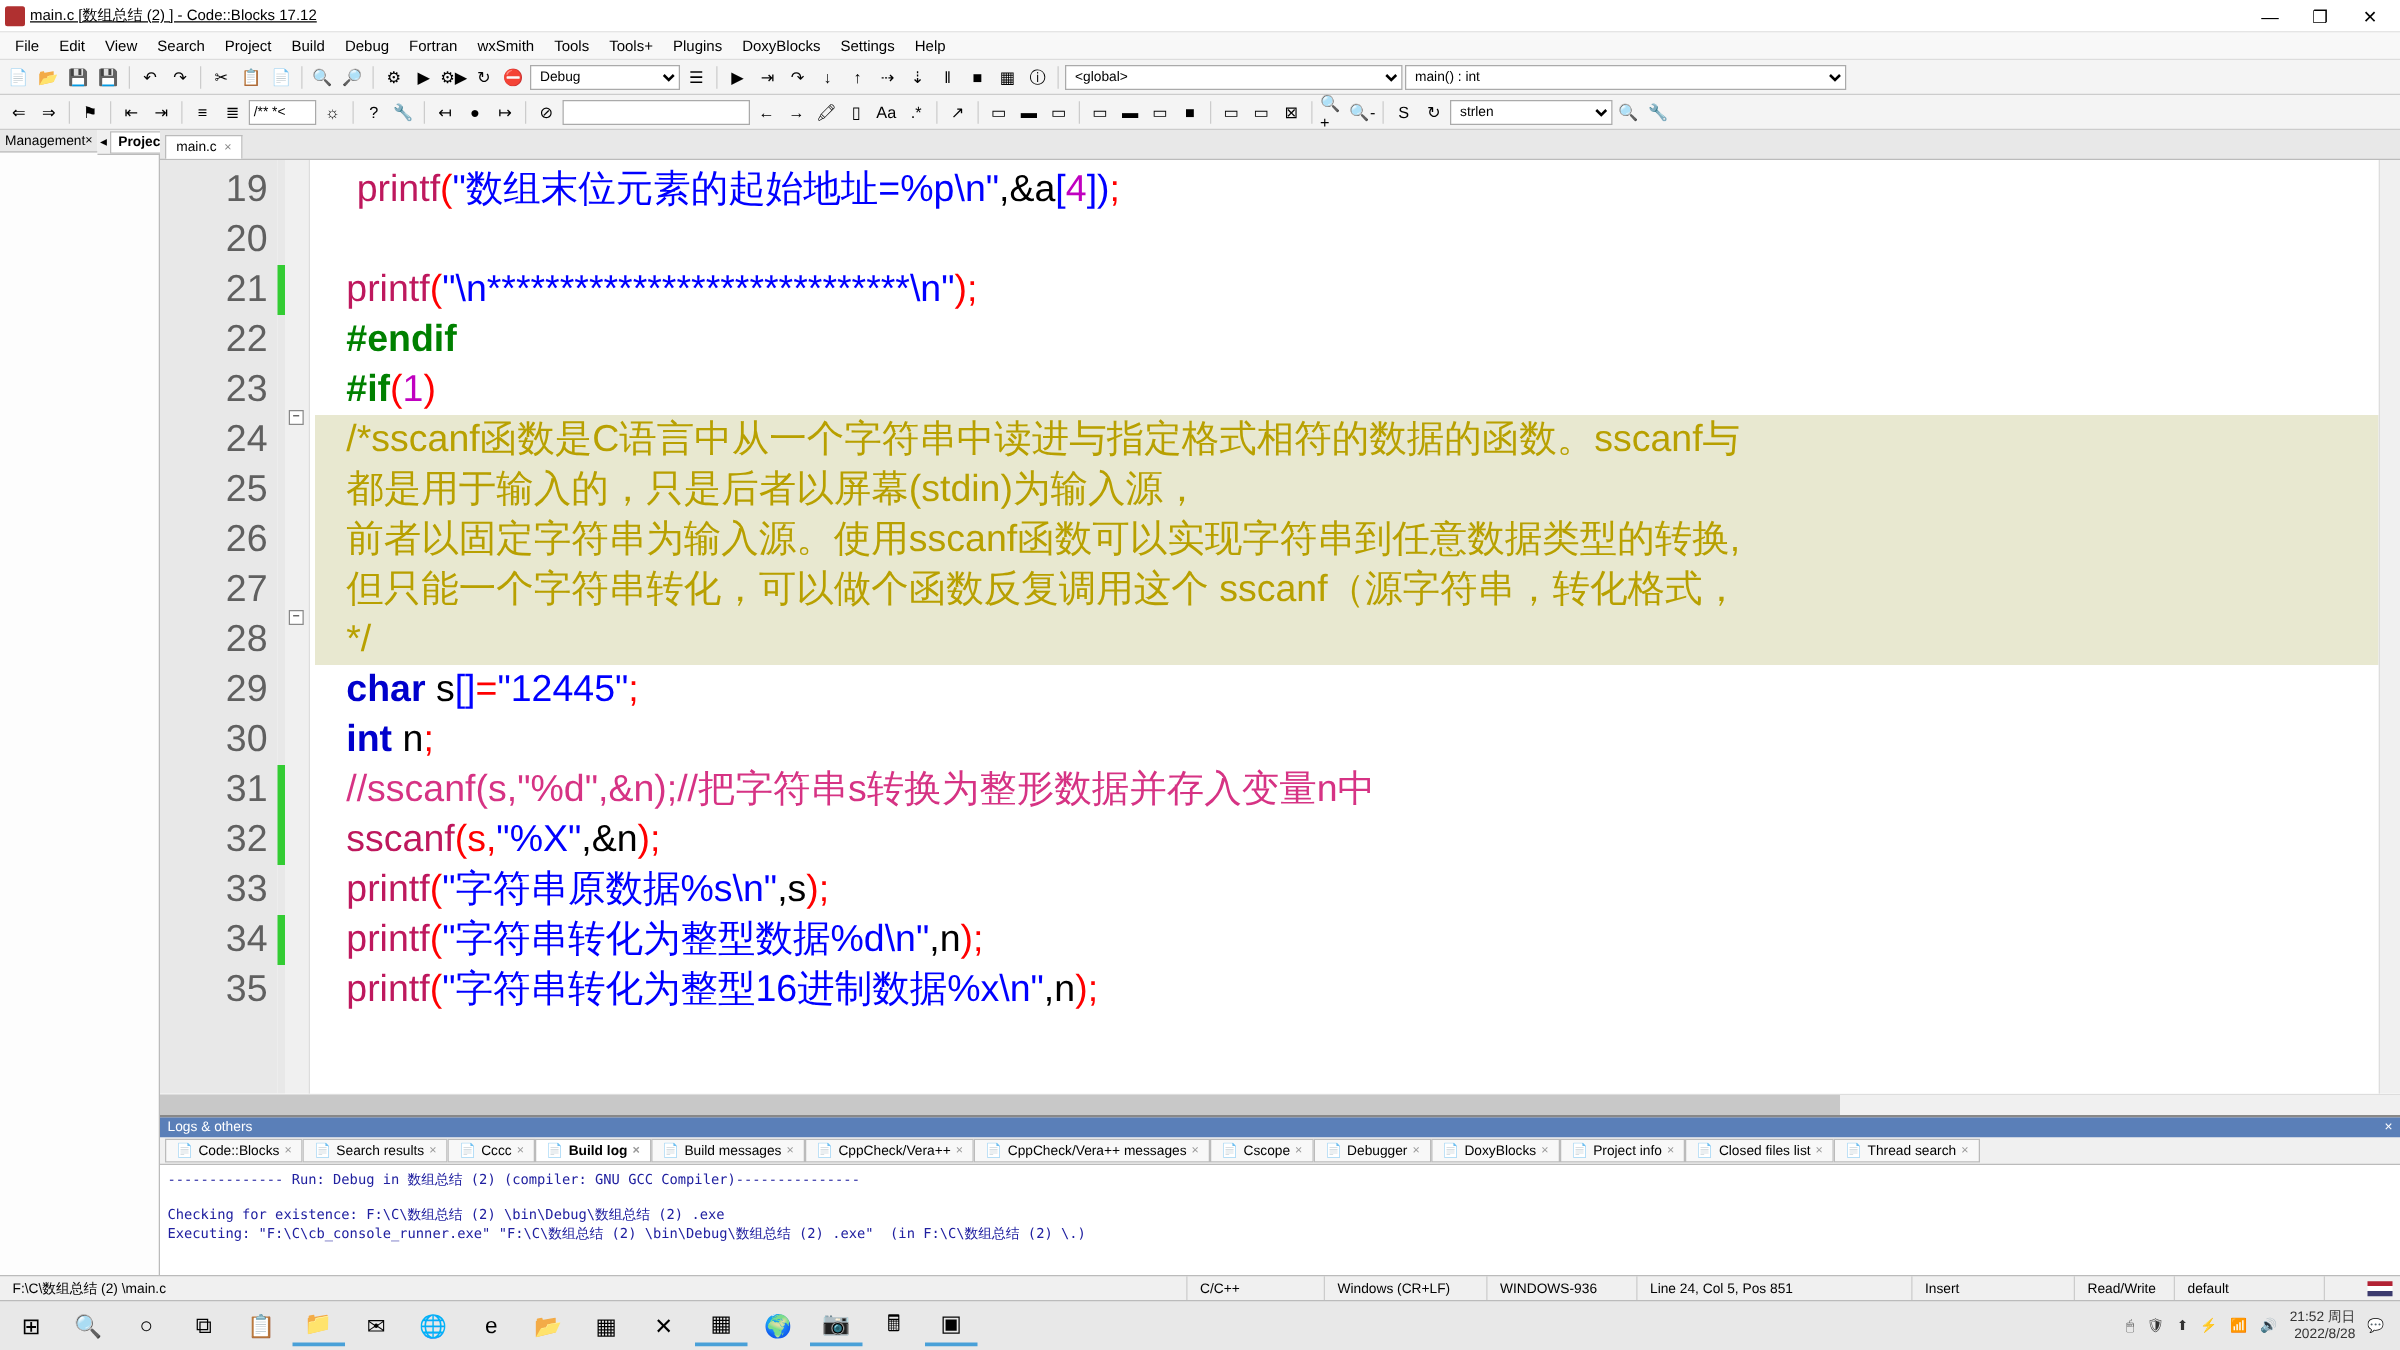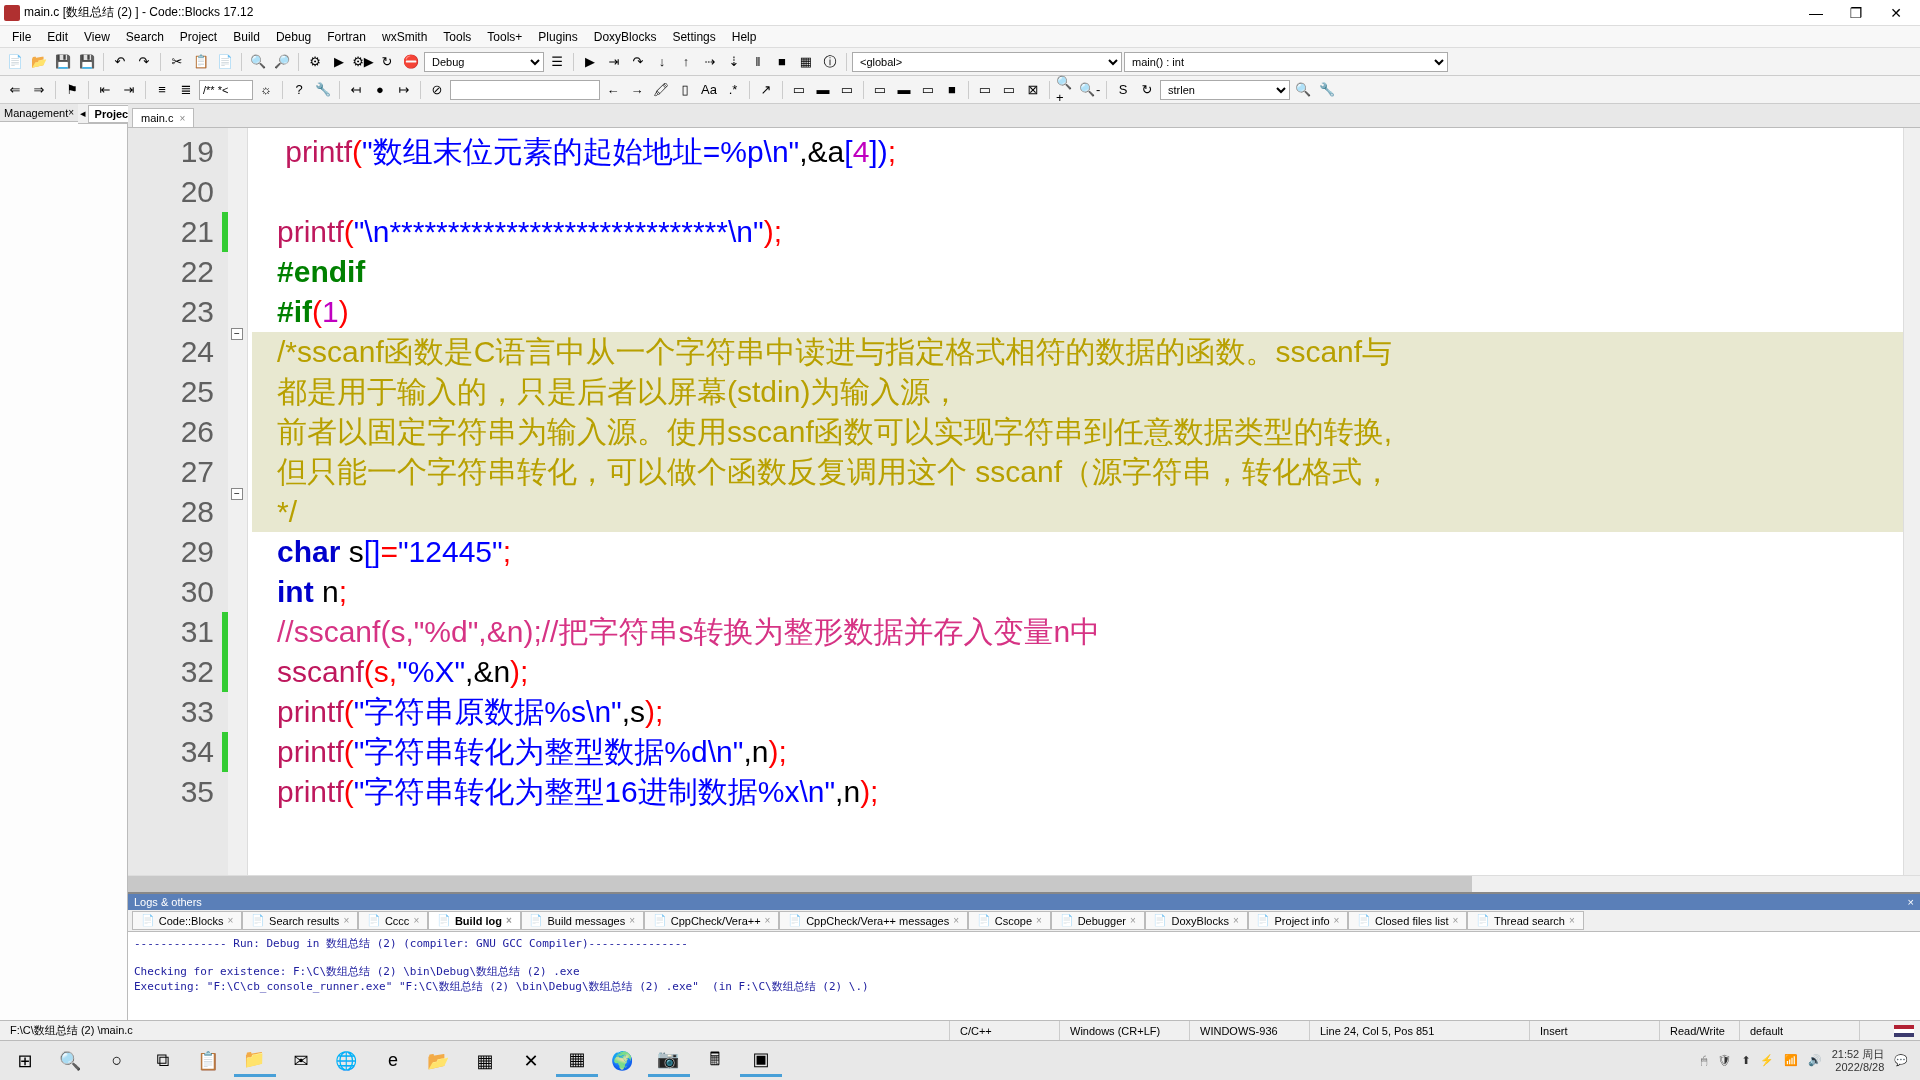--- a/index.html
+++ b/index.html
@@ -1,21 +1,21 @@
 <!DOCTYPE html>
 <html><head>
 <meta charset="utf-8">
 <style>
 * { margin: 0; padding: 0; box-sizing: border-box; font-family: "Segoe UI", Tahoma, sans-serif; }
 body { width: 1920px; height: 1080px; overflow: hidden; background: #f0f0f0; display: flex; flex-direction: column; font-size: 12px; }
 
 
 .titlebar { height: 26px; background: #fff; display: flex; align-items: center; padding: 0 4px; border-bottom: 1px solid #ddd; }
 .titlebar .icon-app { width: 16px; height: 16px; background: #b03030; margin-right: 4px; border-radius: 2px; }
-.titlebar .title { flex: 1; font-size: 12px; }
+.titlebar .title { flex: 1; font-size: 12px; text-decoration: underline; }
 .titlebar .winbtn { width: 40px; height: 100%; display: flex; align-items: center; justify-content: center; font-size: 14px; cursor: pointer; }
 
 
 .menubar { height: 22px; background: #f8f8f8; display: flex; align-items: center; padding: 0 4px; border-bottom: 1px solid #ddd; }
 .menubar .menuitem { padding: 2px 8px; font-size: 12px; cursor: pointer; }
 
 
 .toolbar { height: 28px; background: #f4f4f4; display: flex; align-items: center; padding: 2px 4px; border-bottom: 1px solid #ccc; gap: 2px; }
 .tbtn { width: 22px; height: 22px; display: flex; align-items: center; justify-content: center; border: 1px solid transparent; cursor: pointer; font-size: 13px; }
 .tsep { width: 1px; height: 18px; background: #ccc; margin: 0 3px; }
@@ -157,21 +157,21 @@
   <div class="tbtn">⇢</div>
   <div class="tbtn">⇣</div>
   <div class="tbtn">‖</div>
   <div class="tbtn">■</div>
   <div class="tbtn">▦</div>
   <div class="tbtn">ⓘ</div>
   <span class="tsep"></span>
   <select class="tselect" style="width:270px">
     <option>&lt;global&gt;</option>
   </select>
-  <select class="tselect" style="width:324px">
+  <select class="tselect" style="width:353px">
     <option>main() : int</option>
   </select>
 </div>
 
 <div class="toolbar">
   <div class="tbtn">⇐</div>
   <div class="tbtn">⇒</div>
   <span class="tsep"></span>
   <div class="tbtn">⚑</div>
   <span class="tsep"></span>

